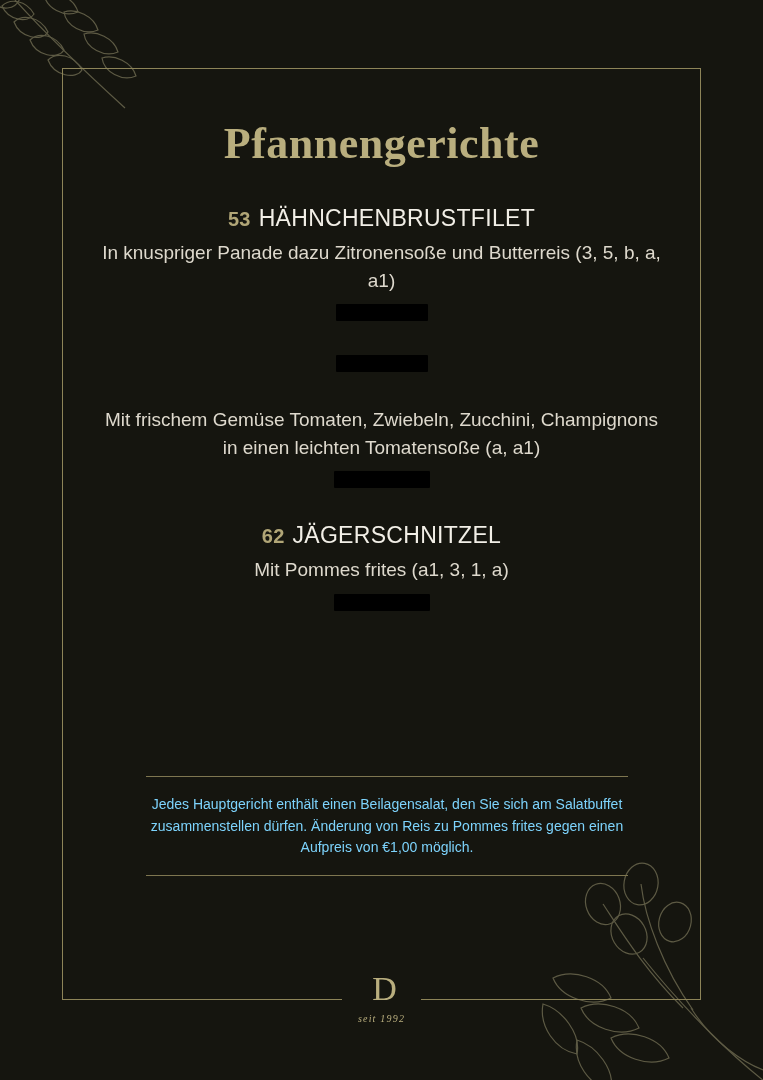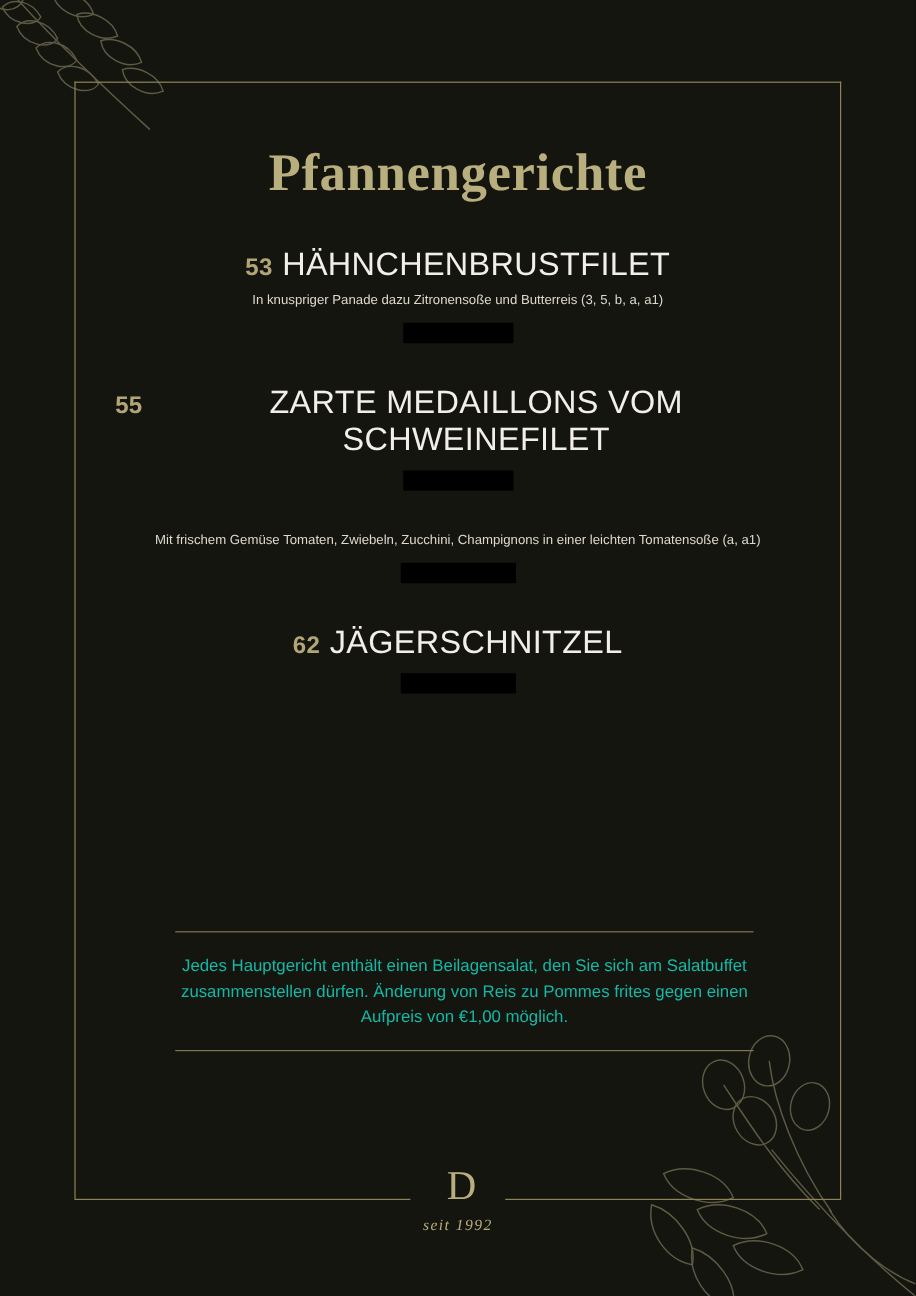--- a/index.html
+++ b/index.html
@@ -104,29 +104,29 @@
     justify-content: center;
     gap: 8px;
   }
   .dish-num {
     font-size: 20px;
     font-weight: bold;
     color: #b1a677;
     letter-spacing: 0.2px;
   }
   .dish-name {
-    font-size: 27px;
+    font-size: 23px;
     font-weight: 400;
     letter-spacing: 0.3px;
     color: #f2efe7;
     text-transform: uppercase;
   }
   .dish-desc {
     margin-top: 7px;
-    font-size: 11px;
+    font-size: 19px;
     line-height: 1.45;
     color: #ded9cd;
   }
   .price-redact {
     margin: 10px auto 0;
     width: 92px;
     height: 17px;
     background: #000000;
     border-radius: 1px;
   }
@@ -140,21 +140,21 @@
     text-align: center;
   }
   .rule {
     width: 100%;
     height: 1px;
     background: #7e7650;
   }
   .note-text {
     font-size: 14px;
     line-height: 1.55;
-    color: #14b8a6;
+    color: #7dd3fc;
     padding: 17px 4px 16px;
   }
 
   .logo {
     position: absolute;
     left: 0;
     right: 0;
     top: 972px;
     text-align: center;
   }
@@ -162,21 +162,21 @@
     font-family: "Liberation Serif", serif;
     font-size: 34px;
     color: #b9ae7e;
     letter-spacing: -6px;
     line-height: 1;
   }
   .logo-sub {
     margin-top: 7px;
     font-family: "Liberation Serif", serif;
     font-style: italic;
-    font-size: 13px;
+    font-size: 10px;
     letter-spacing: 1.2px;
     color: #b9ae7e;
   }
 </style>
 </head>
 <body>
 
 <div class="page">
 
   <svg class="branch-tl" viewBox="0 0 220 200">
@@ -225,37 +225,34 @@
     <div class="dish">
       <div class="dish-head">
         <span class="dish-num">53</span>
         <span class="dish-name">HÄHNCHENBRUSTFILET</span>
       </div>
       <div class="dish-desc">In knuspriger Panade dazu Zitronensoße und Butterreis (3, 5, b, a, a1)</div>
       <div class="price-redact"></div>
     </div>
 
     <div class="dish">
-      <div class="dish-head">
-        <span class="dish-num">55</span>
-        <span class="dish-name">ZARTE MEDAILLONS VOM SCHWEINEFILET</span>
-      </div>
       <div class="price-redact"></div>
     </div>
 
     <div class="dish">
-      <div class="dish-desc">Mit frischem Gemüse Tomaten, Zwiebeln, Zucchini, Champignons in einer leichten Tomatensoße (a, a1)</div>
+      <div class="dish-desc">Mit frischem Gemüse Tomaten, Zwiebeln, Zucchini, Champignons in einen leichten Tomatensoße (a, a1)</div>
       <div class="price-redact wide"></div>
     </div>
 
     <div class="dish">
       <div class="dish-head">
         <span class="dish-num">62</span>
         <span class="dish-name">JÄGERSCHNITZEL</span>
       </div>
+      <div class="dish-desc">Mit Pommes frites (a1, 3, 1, a)</div>
       <div class="price-redact wide"></div>
     </div>
 
   </div>
 
   <div class="note">
     <div class="rule"></div>
     <div class="note-text">Jedes Hauptgericht enthält einen Beilagensalat, den Sie sich am Salatbuffet zusammenstellen dürfen. Änderung von Reis zu Pommes frites gegen einen Aufpreis von €1,00 möglich.</div>
     <div class="rule"></div>
   </div>

